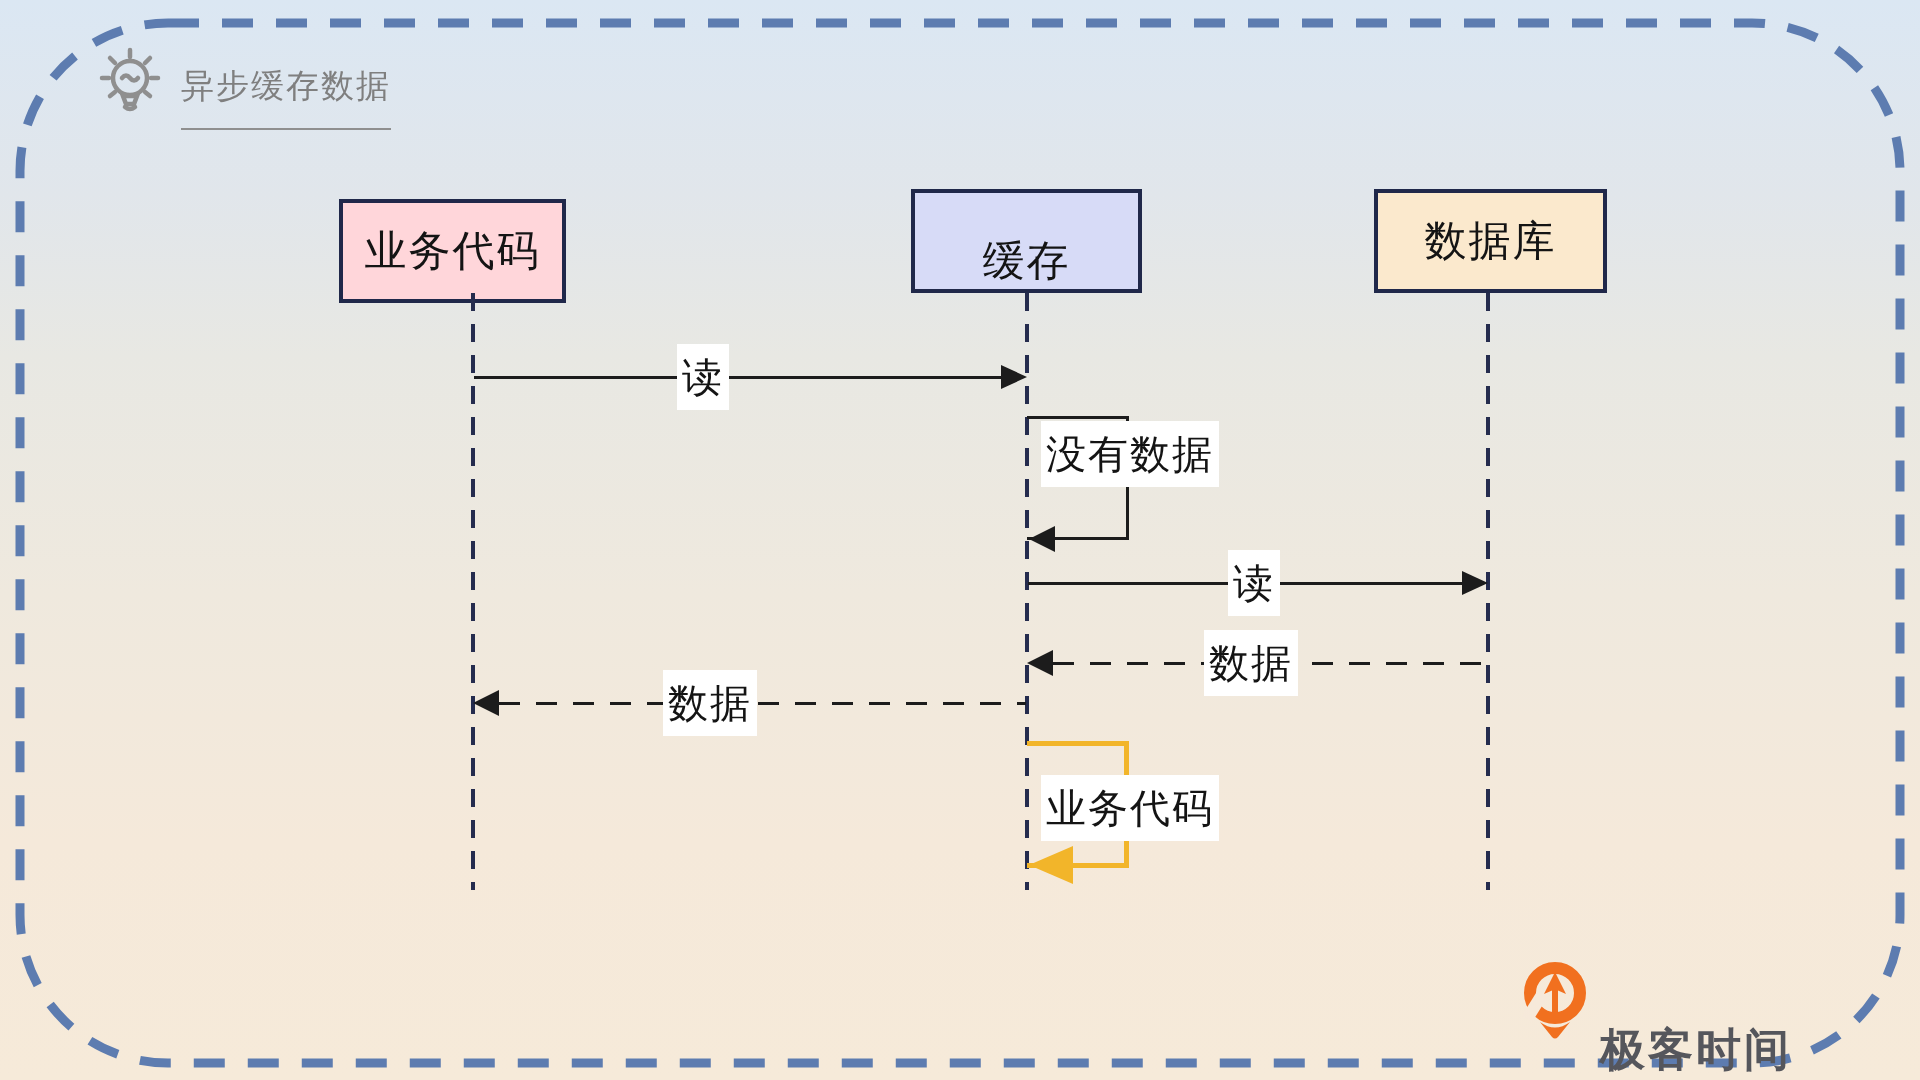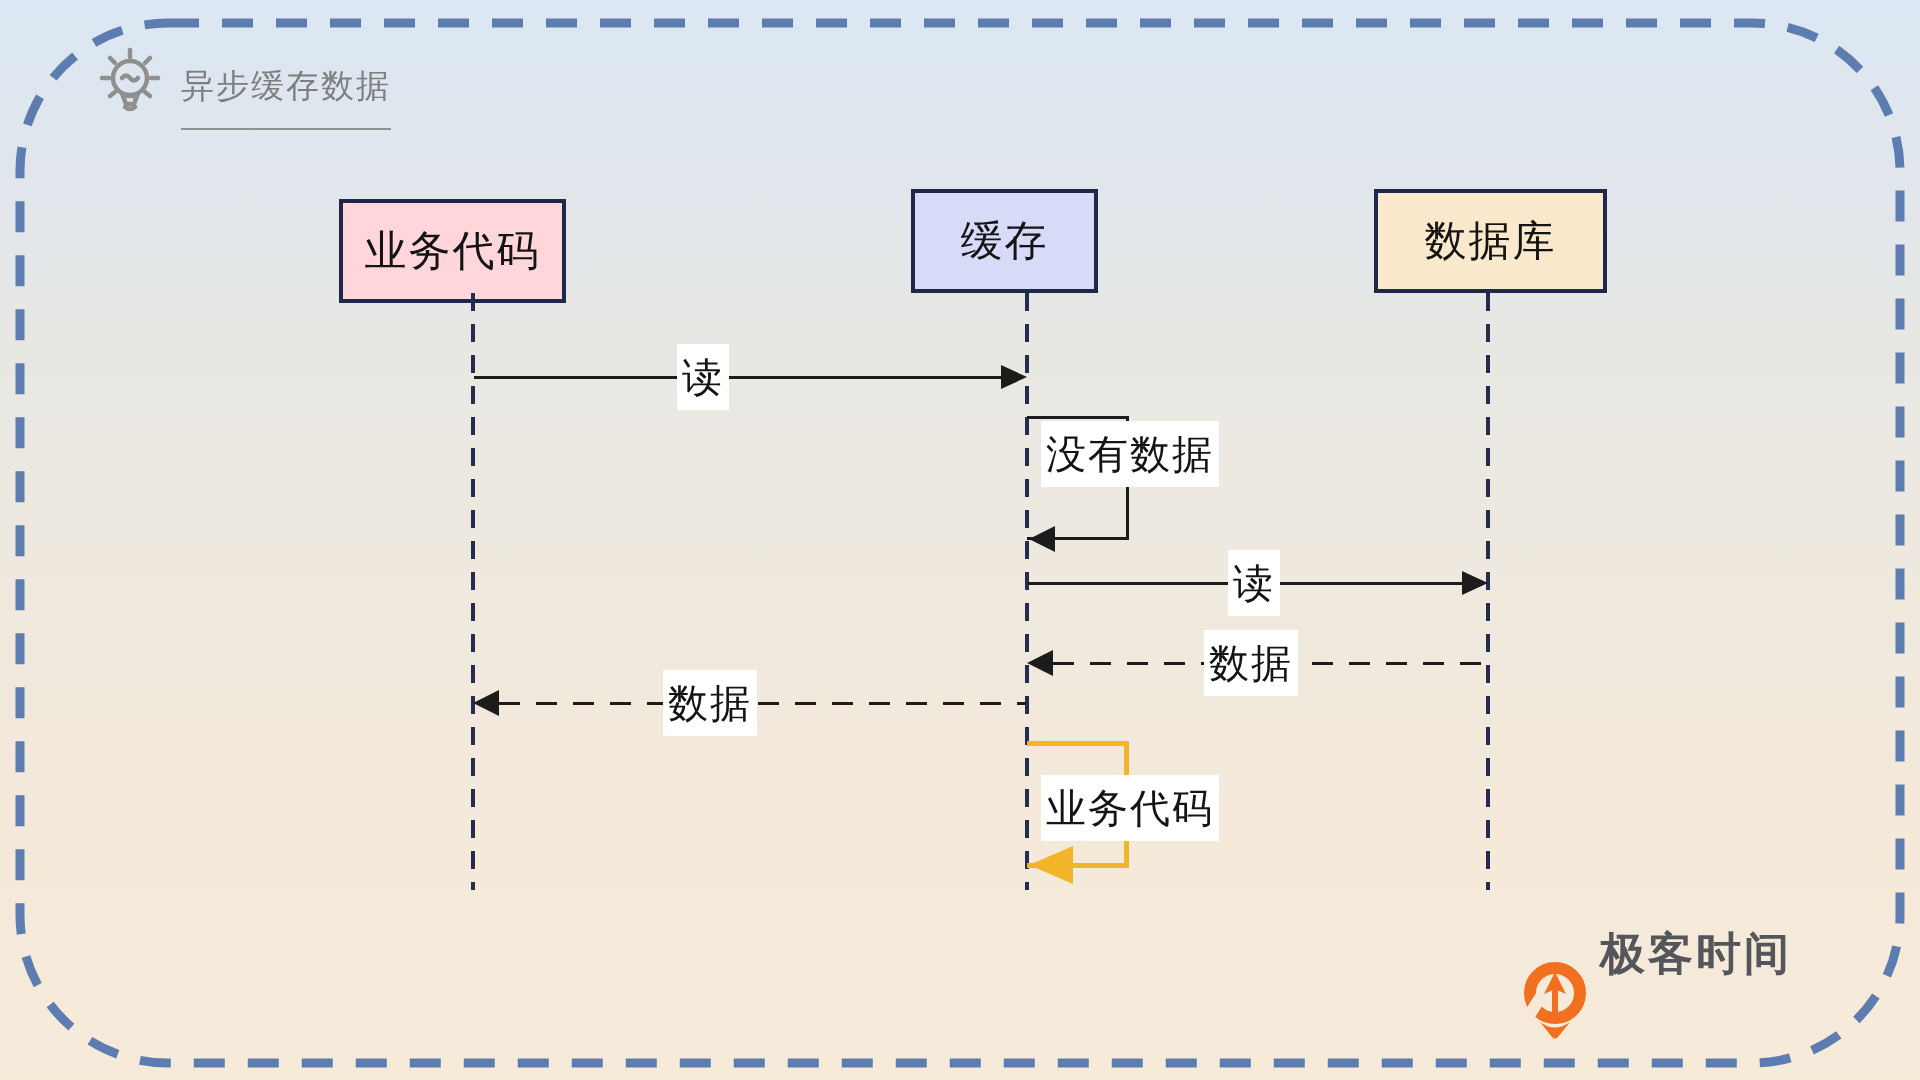--- a/index.html
+++ b/index.html
@@ -56,21 +56,21 @@
     border-right:44px solid #f2b52a;
   }
   .msg-label{
     position:absolute;transform:translate(-50%,-50%);
     background:#ffffff;color:#141414;
     font-size:40px;line-height:1;letter-spacing:2px;
     padding:13px 5px;white-space:nowrap;
   }
   
   .brand-text{
-    position:absolute;left:1600px;top:924px;
+    position:absolute;left:1600px;top:1020px;
     font-size:45px;font-weight:600;color:#55565c;letter-spacing:3px;
   }
 </style>
 </head>
 <body>
 
 <div id="canvas">
 
   <svg id="border-svg" width="1920" height="1080">
     <rect x="20" y="23" width="1880" height="1040" rx="148" ry="148" fill="none" stroke="#5d7cb0" stroke-width="9" stroke-dasharray="31 23"></rect>
@@ -89,21 +89,21 @@
       <line x1="57" y1="34" x2="64" y2="34"></line>
       <line x1="16" y1="52" x2="21" y2="48"></line>
       <line x1="56" y1="52" x2="51" y2="48"></line>
     </g>
   </svg>
   <div class="title">异步缓存数据</div>
 
   <div class="actor" style="left: 339px; width: 227px; background: rgb(255, 214, 218); margin-top: 10px;">
     <span>业务代码</span>
   </div>
-  <div class="actor" style="left: 911px; width: 187px; background: rgb(215, 219, 247);">
+  <div class="actor" style="left: 911px; width: 231px; background: rgb(215, 219, 247); align-items: flex-end;">
     <span>缓存</span>
   </div>
   <div class="actor" style="left: 1374px; width: 233px; background: rgb(251, 233, 205); align-items: center;">
     <span>数据库</span>
   </div>
 
   <div class="lifeline" style="left:471px"></div>
   <div class="lifeline" style="left:1025px"></div>
   <div class="lifeline" style="left:1486px"></div>
 

